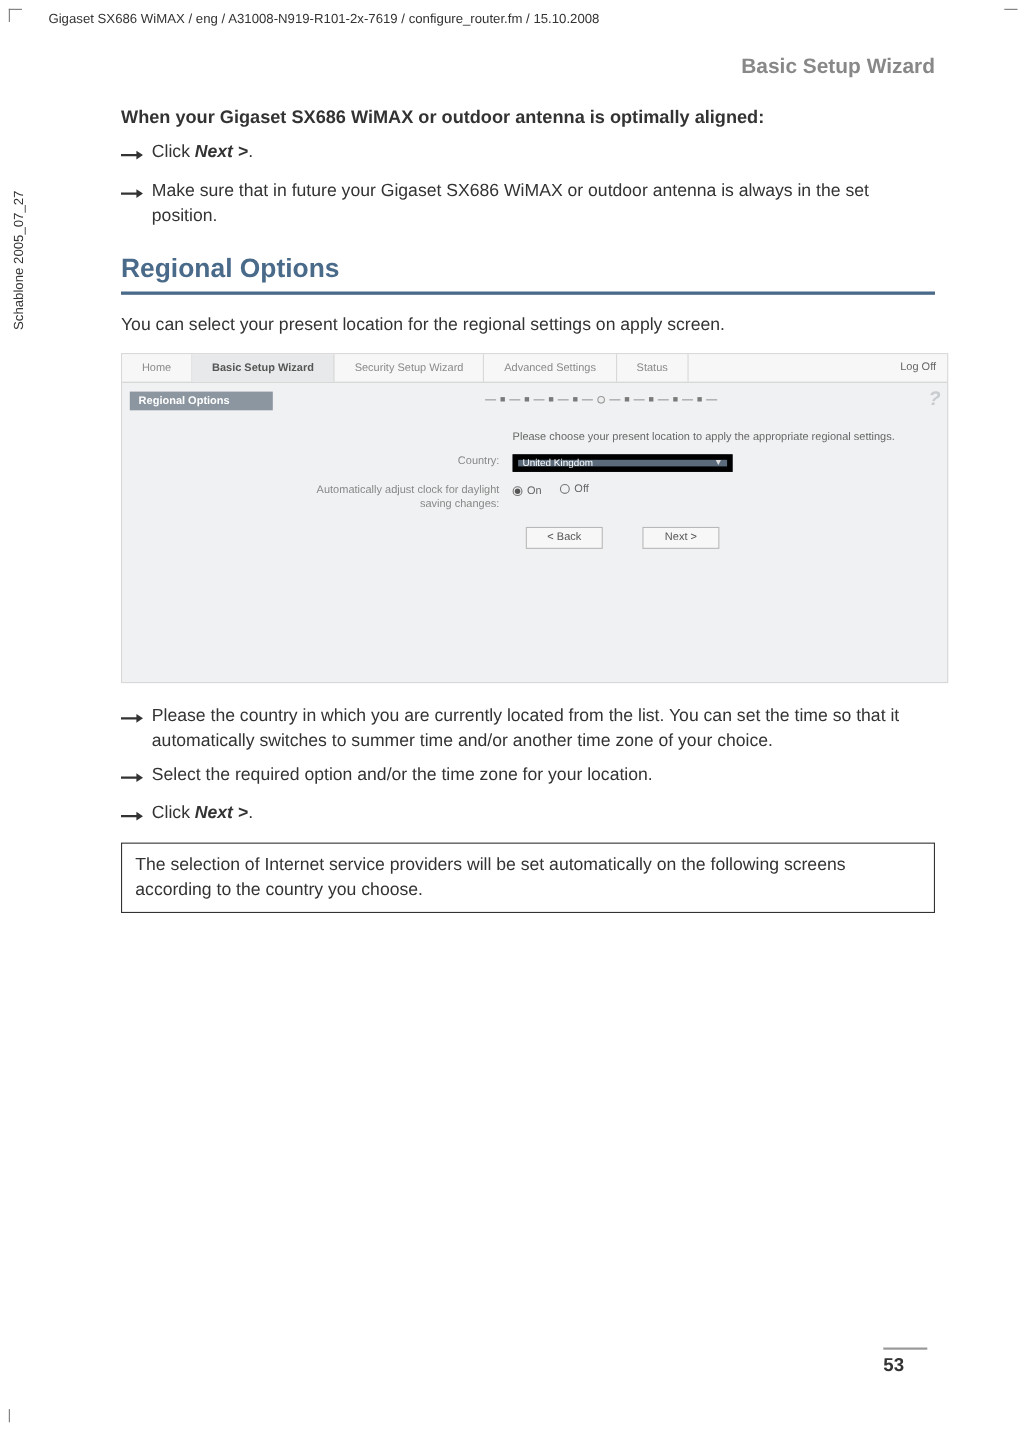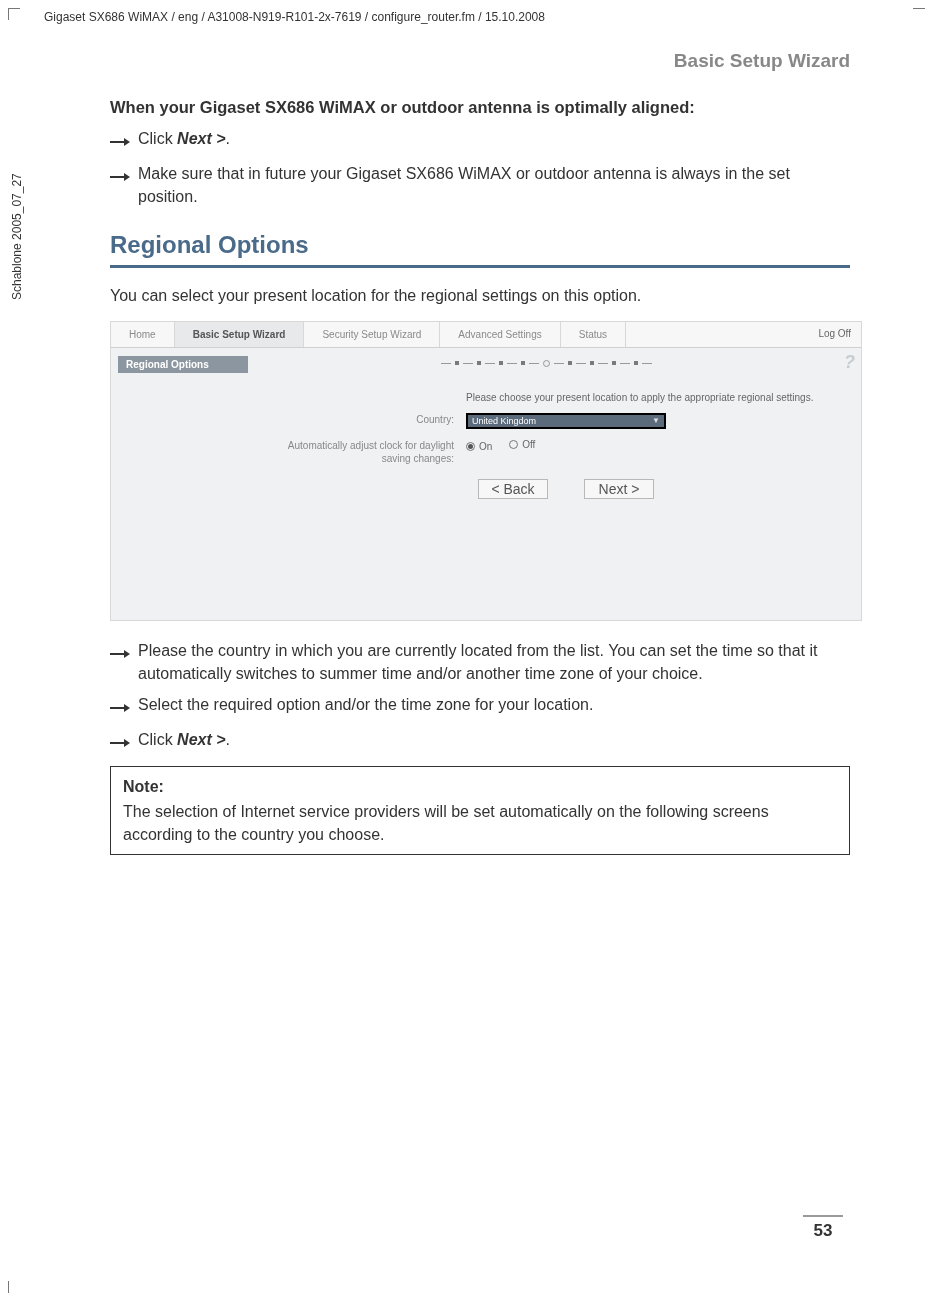--- a/index.html
+++ b/index.html
@@ -83,47 +83,47 @@
   .p-dot { width: 4px; height: 4px; background: #7a7a7a; border-radius: 0; }
   .p-cur { width: 7px; height: 7px; border: 1px solid #999; border-radius: 50%; background: #eee; }
   .router-content {
     position: absolute; left: 175px; top: 70px; width: 530px;
   }
   .router-row { display: flex; margin-bottom: 10px; }
   .router-label { width: 180px; text-align: right; padding-right: 12px; color: #888; font-size: 10px; line-height: 1.3; }
   .router-value { flex: 1; font-size: 10px; color: #666; }
   .router-select {
     width: 200px; height: 16px; background: #5b6b7b; color: #fff;
-    font-size: 9px; padding: 1px 4px; border: 2px solid #000000;
+    font-size: 9px; padding: 1px 4px; border: 5px solid #000000;
     display: flex; justify-content: space-between; align-items: center;
   }
   .router-select .caret { font-size: 8px; color: #ddd; }
   .router-radio { display: inline-flex; align-items: center; margin-right: 14px; }
   .router-radio .dot {
     width: 9px; height: 9px; border: 1px solid #777; border-radius: 50%;
     margin-right: 4px; display: inline-flex; align-items: center; justify-content: center;
   }
   .router-radio .dot.filled::after {
     content: ""; width: 5px; height: 5px; background: #555; border-radius: 50%;
   }
   .router-buttons { margin-top: 14px; margin-left: 192px; display: flex; gap: 36px; }
   .router-btn {
     width: 70px; height: 20px; background: #f7f7f7; border: 1px solid #b8b8b8;
-    font-size: 14px; color: #555; display: flex; align-items: center; justify-content: center;
+    font-size: 10px; color: #555; display: flex; align-items: center; justify-content: center;
   }
 
   .note-box {
     border: 1.5px solid #333; padding: 8px 12px; margin-top: 10px;
     font-size: 16px; line-height: 1.45;
   }
   .note-box .note-label { font-weight: bold; margin-bottom: 2px; }
   .page-num {
-    position: absolute; right: 90px; bottom: 60px;
+    position: absolute; right: 90px; bottom: 50px;
     font-weight: bold; font-size: 17px; color: #333;
-    border-top: 2px solid #999; width: 40px; text-align: center; padding-top: 4px;
+    border-top: 2px solid #999; width: 40px; text-align: left; padding-top: 4px;
   }
 </style>
 </head>
 <body>
 
 <div class="crop-top-left"></div>
 <div class="crop-top-right"></div>
 <div class="crop-bottom-left"></div>
 <div class="crop-bottom-right"></div>
 
@@ -150,21 +150,21 @@
     <span class="arrow">
       <svg viewBox="0 0 20 12">
           <path d="M0 5 L14 5 L14 2 L20 6 L14 10 L14 7 L0 7 Z" fill="#333"></path>
         </svg>
     </span>
     <span class="txt">Make sure that in future your Gigaset SX686 WiMAX or  outdoor antenna is always in the set position.</span>
   </div>
 
   <div class="h2">Regional Options</div>
   <div class="hr-line"></div>
-  <div class="body-text">You can select your present location for the regional settings on this option.</div>
+  <div class="body-text">You can select your present location for the regional settings on apply screen.</div>
 
   <div class="router-ui">
     <div class="router-tabs">
       <div class="router-tab">Home</div>
       <div class="router-tab active">Basic Setup Wizard</div>
       <div class="router-tab">Security Setup Wizard</div>
       <div class="router-tab">Advanced Settings</div>
       <div class="router-tab">Status</div>
     </div>
     <div class="router-logoff">Log Off</div>
@@ -250,18 +250,17 @@
       <svg viewBox="0 0 20 12">
           <path d="M0 5 L14 5 L14 2 L20 6 L14 10 L14 7 L0 7 Z" fill="#333"></path>
         </svg>
     </span>
     <span class="txt">
       <span>Click </span><span class="italic-bold">Next &gt;</span><span>.</span>
     </span>
   </div>
 
   <div class="note-box">
-    <div class="note-label">Note:</div>
     <div>The selection of Internet service providers will be set automatically on the following screens according to the country you choose.</div>
   </div>
 </div>
 
 <div class="page-num">53</div>
 
 </body></html>

